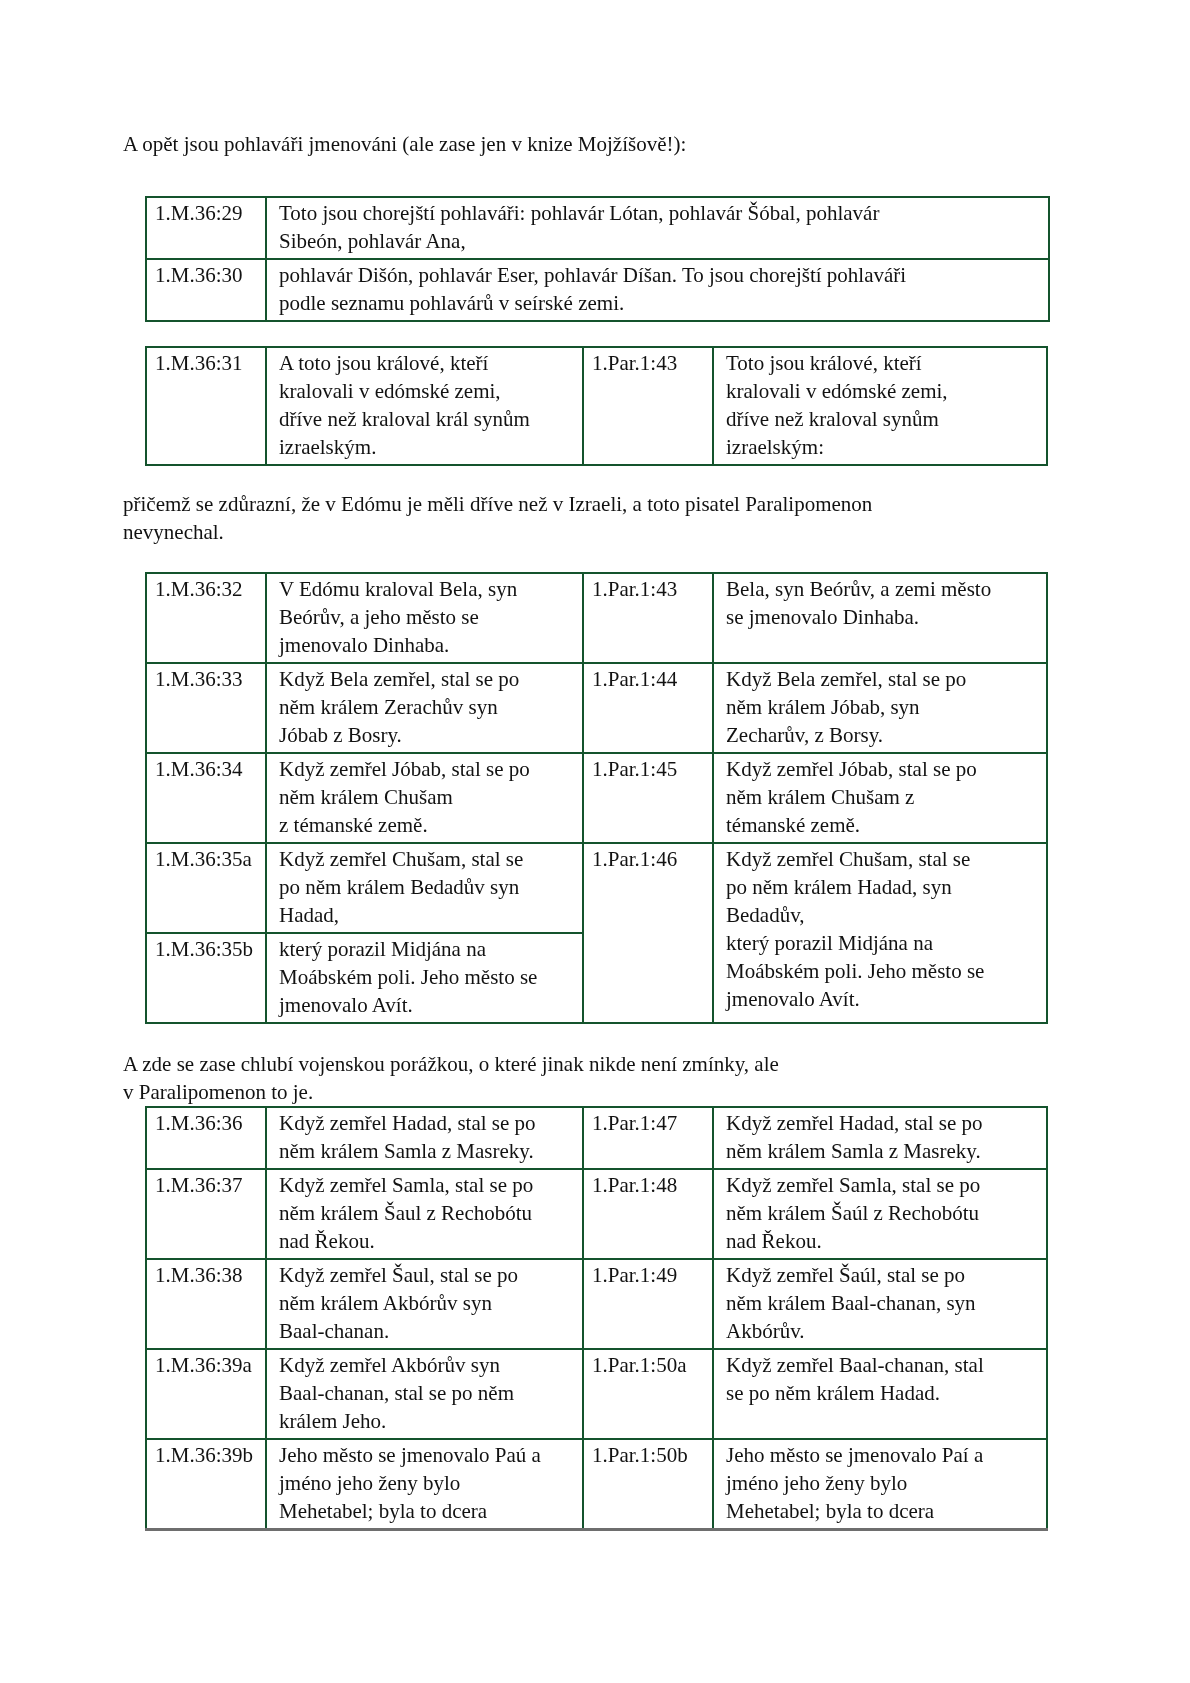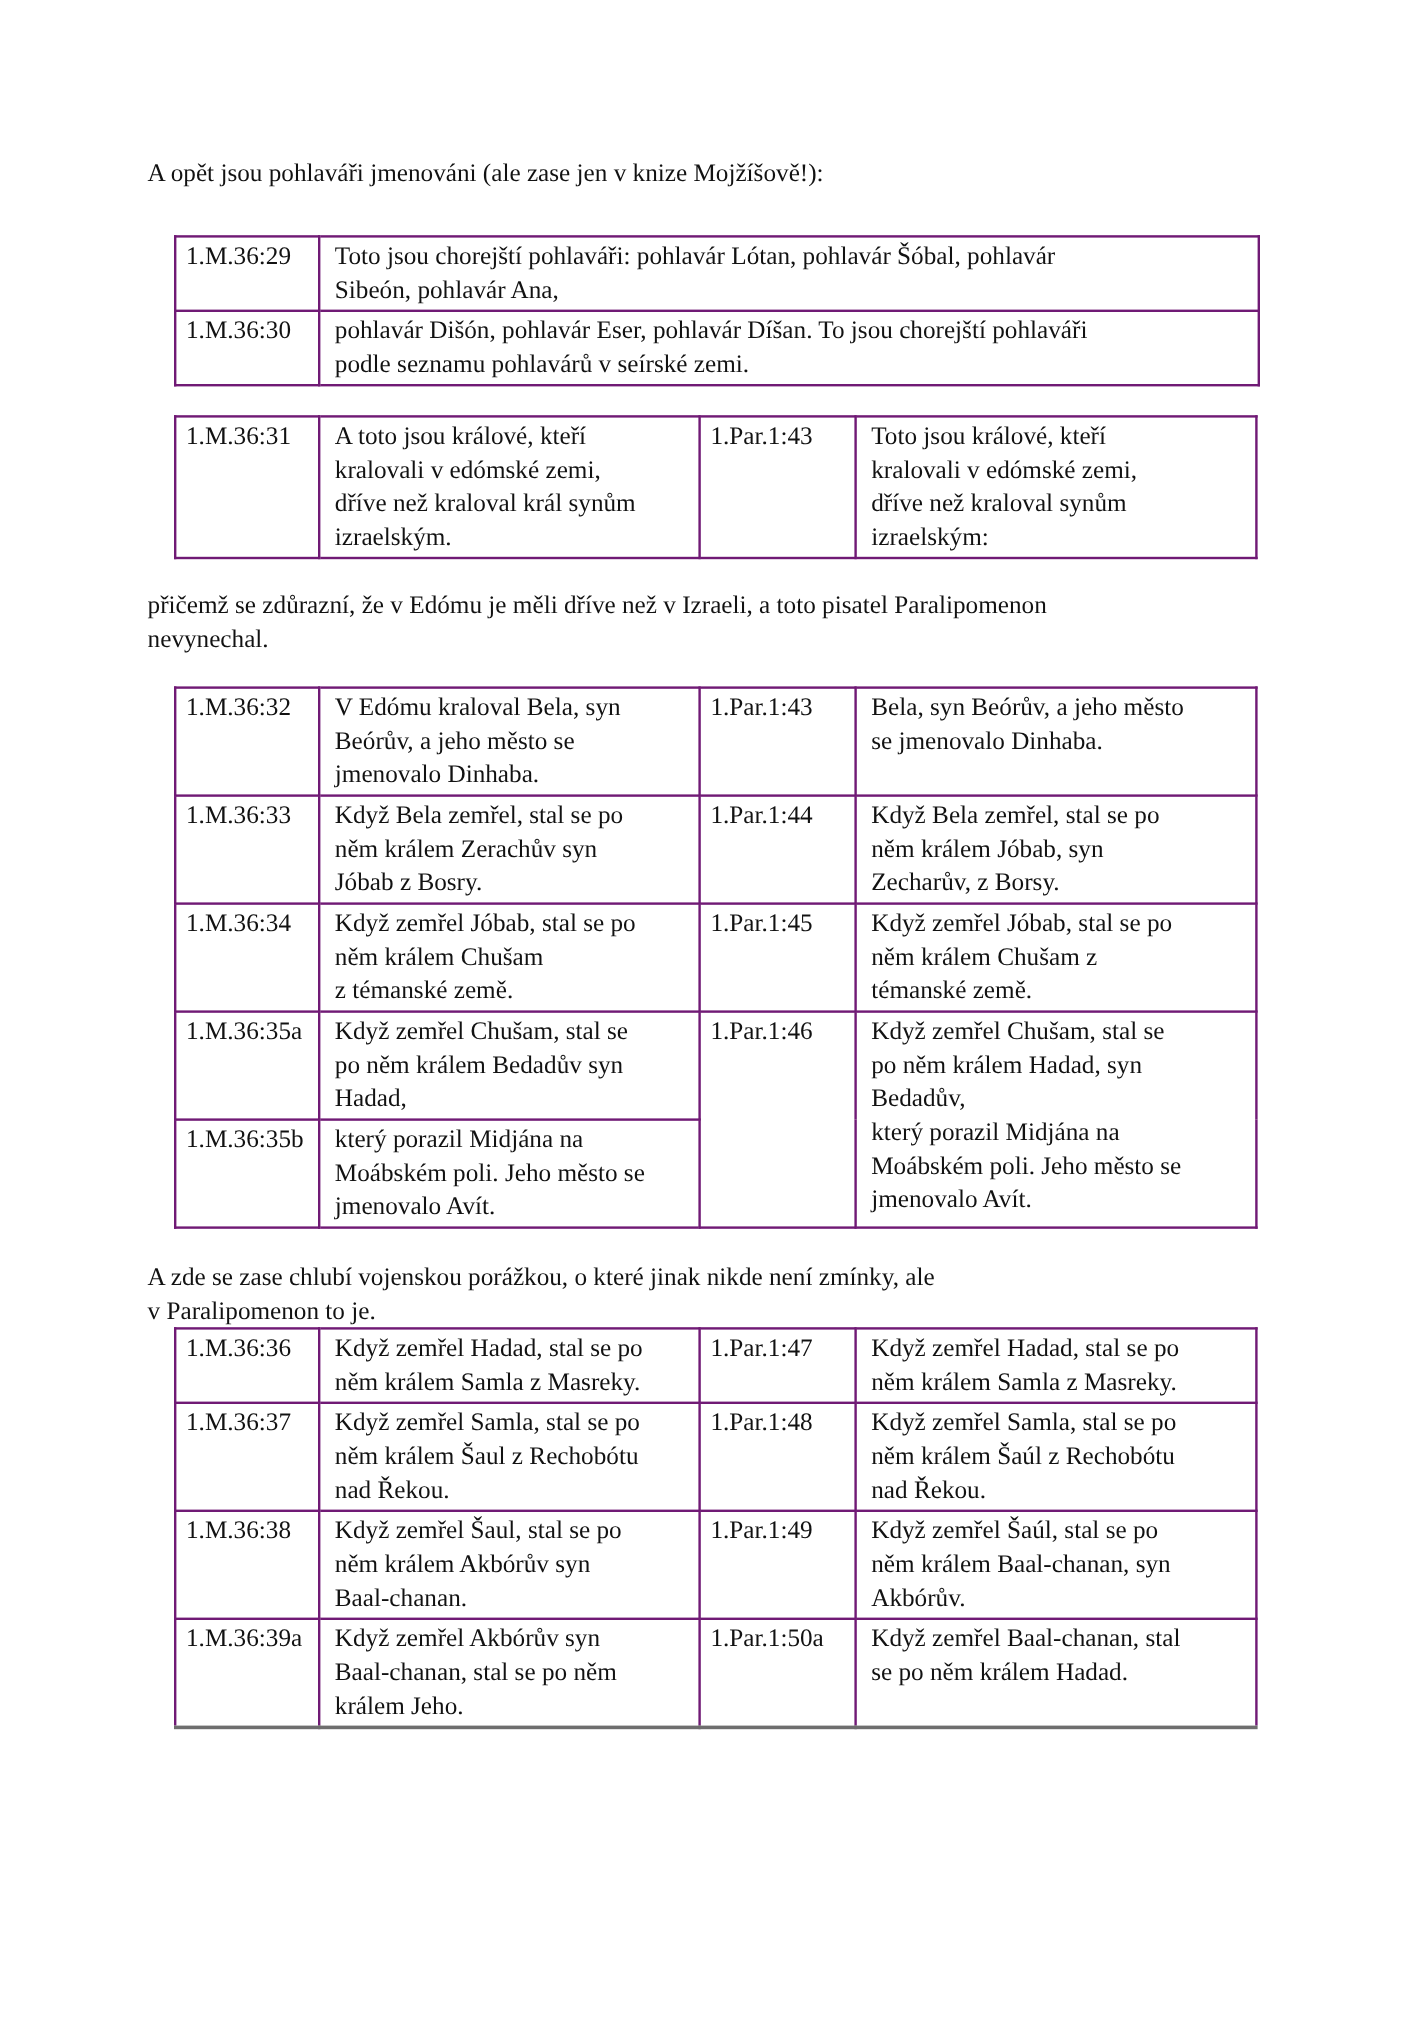--- a/index.html
+++ b/index.html
@@ -23,21 +23,21 @@
     border-collapse: collapse;
     table-layout: fixed;
     margin: 0 0 0 22px;
     border: 2px solid #4f4f4f;
   }
   .tbl.t1 { margin-top: 38px; }
   .tbl.t2 { margin-top: 24px; }
   .tbl.t3 { margin-top: 26px; }
   .tbl.t4 { border-bottom: 3px solid #6e6e6e; border-radius: 22px; }
   .tbl td {
-    border: 2px solid #701a75;
+    border: 2px solid #14532d;
     vertical-align: top;
     padding: 1px 8px 3px 12px;
     white-space: pre-line;
     overflow: hidden;
   }
   .tbl td.ref { padding-left: 8px; }
   .b { font-weight: normal; }
   col.c-ref  { width: 120px; }
   col.c-txt  { width: 317px; }
   col.c-ref2 { width: 130px; }
@@ -104,21 +104,21 @@
         <col class="c-ref2">
         <col class="c-txt2">
       </colgroup>
     <tbody>
       <tr>
         <td class="ref">1.M.36:32</td>
         <td class="txt">V Edómu kraloval Bela, syn
 Beórův, a jeho město se
 jmenovalo Dinhaba.</td>
         <td class="ref">1.Par.1:43</td>
-        <td class="txt">Bela, syn Beórův, a jeho město
+        <td class="txt">Bela, syn Beórův, a zemi město
 se jmenovalo Dinhaba.</td>
       </tr>
       <tr>
         <td class="ref">1.M.36:33</td>
         <td class="txt">Když Bela zemřel, stal se po
 něm králem Zerachův syn
 Jóbab z Bosry.</td>
         <td class="ref">1.Par.1:44</td>
         <td class="txt">Když Bela zemřel, stal se po
 něm králem Jóbab, syn
@@ -197,16 +197,26 @@
       </tr>
       <tr>
         <td class="ref">1.M.36:39a</td>
         <td class="txt">Když zemřel Akbórův syn
 Baal-chanan, stal se po něm
 králem Jeho.</td>
         <td class="ref">1.Par.1:50a</td>
         <td class="txt">Když zemřel Baal-chanan, stal
 se po něm králem Hadad.</td>
       </tr>
+      <tr>
+        <td class="ref">1.M.36:39b</td>
+        <td class="txt">Jeho město se jmenovalo Paú a
+jméno jeho ženy bylo
+Mehetabel; byla to dcera</td>
+        <td class="ref">1.Par.1:50b</td>
+        <td class="txt">Jeho město se jmenovalo Paí a
+jméno jeho ženy bylo
+Mehetabel; byla to dcera</td>
+      </tr>
     </tbody>
   </table>
 
 </div>
 
 </body></html>

